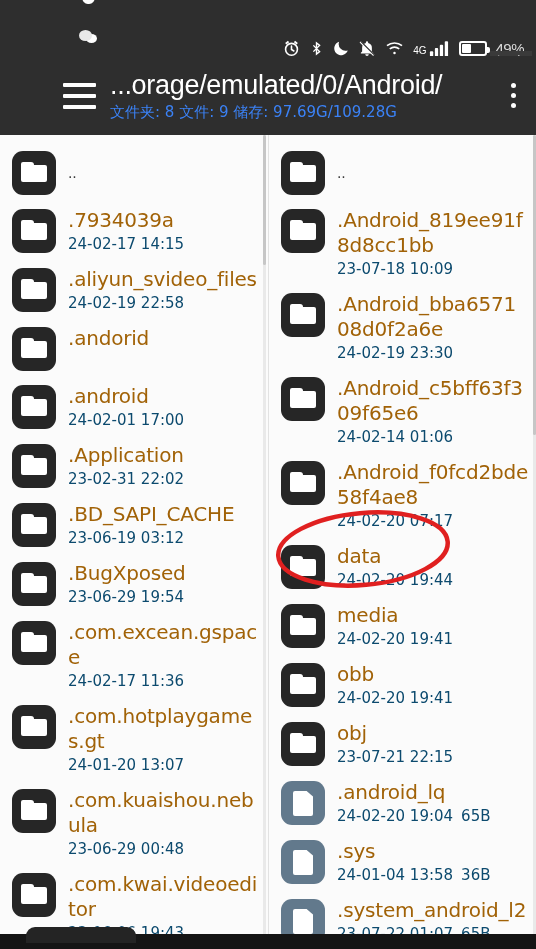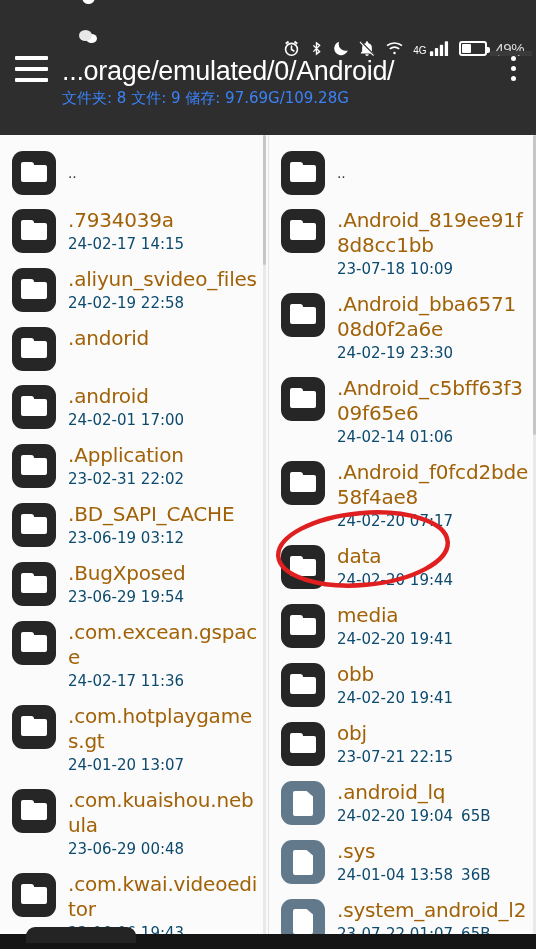--- a/index.html
+++ b/index.html
@@ -50,21 +50,21 @@
   .save-badge{
     position:absolute; right:4px; top:24px; background:#3a3a3a; color:#fff;
     font-size:17px; line-height:1; padding:4px 4px 5px; letter-spacing:0;
     font-family:"DejaVu Sans",sans-serif;
     margin-top:27px;
   }
 
   
   .appbar{
     position:absolute; top:56px; left:0; width:536px; height:79px;
-    background:#2e2e2e; display:flex; align-items:flex-start;
+    background:#2e2e2e; display:flex; align-items:center;padding-left:48px;
   }
   .hamburger{ width:62px; display:flex; flex-direction:column; align-items:center;
     justify-content:center; gap:7px; flex:none; cursor:pointer; }
   .hamburger span{ display:block; width:33px; height:4px; background:#fff; border-radius:1px; }
   .titlewrap{ flex:1; min-width:0; padding-right:6px; }
   .title{ color:#fff; font-size:27px; line-height:30px; font-weight:400; letter-spacing:-.3px;
     white-space:nowrap; overflow:hidden; }
   .subtitle{ color:#3b82f6; font-size:15px; line-height:20px; margin-top:2px;
     font-family:"DejaVu Sans",sans-serif; white-space:nowrap; }
   .overflow{ width:46px; display:flex; flex-direction:column; align-items:center;

